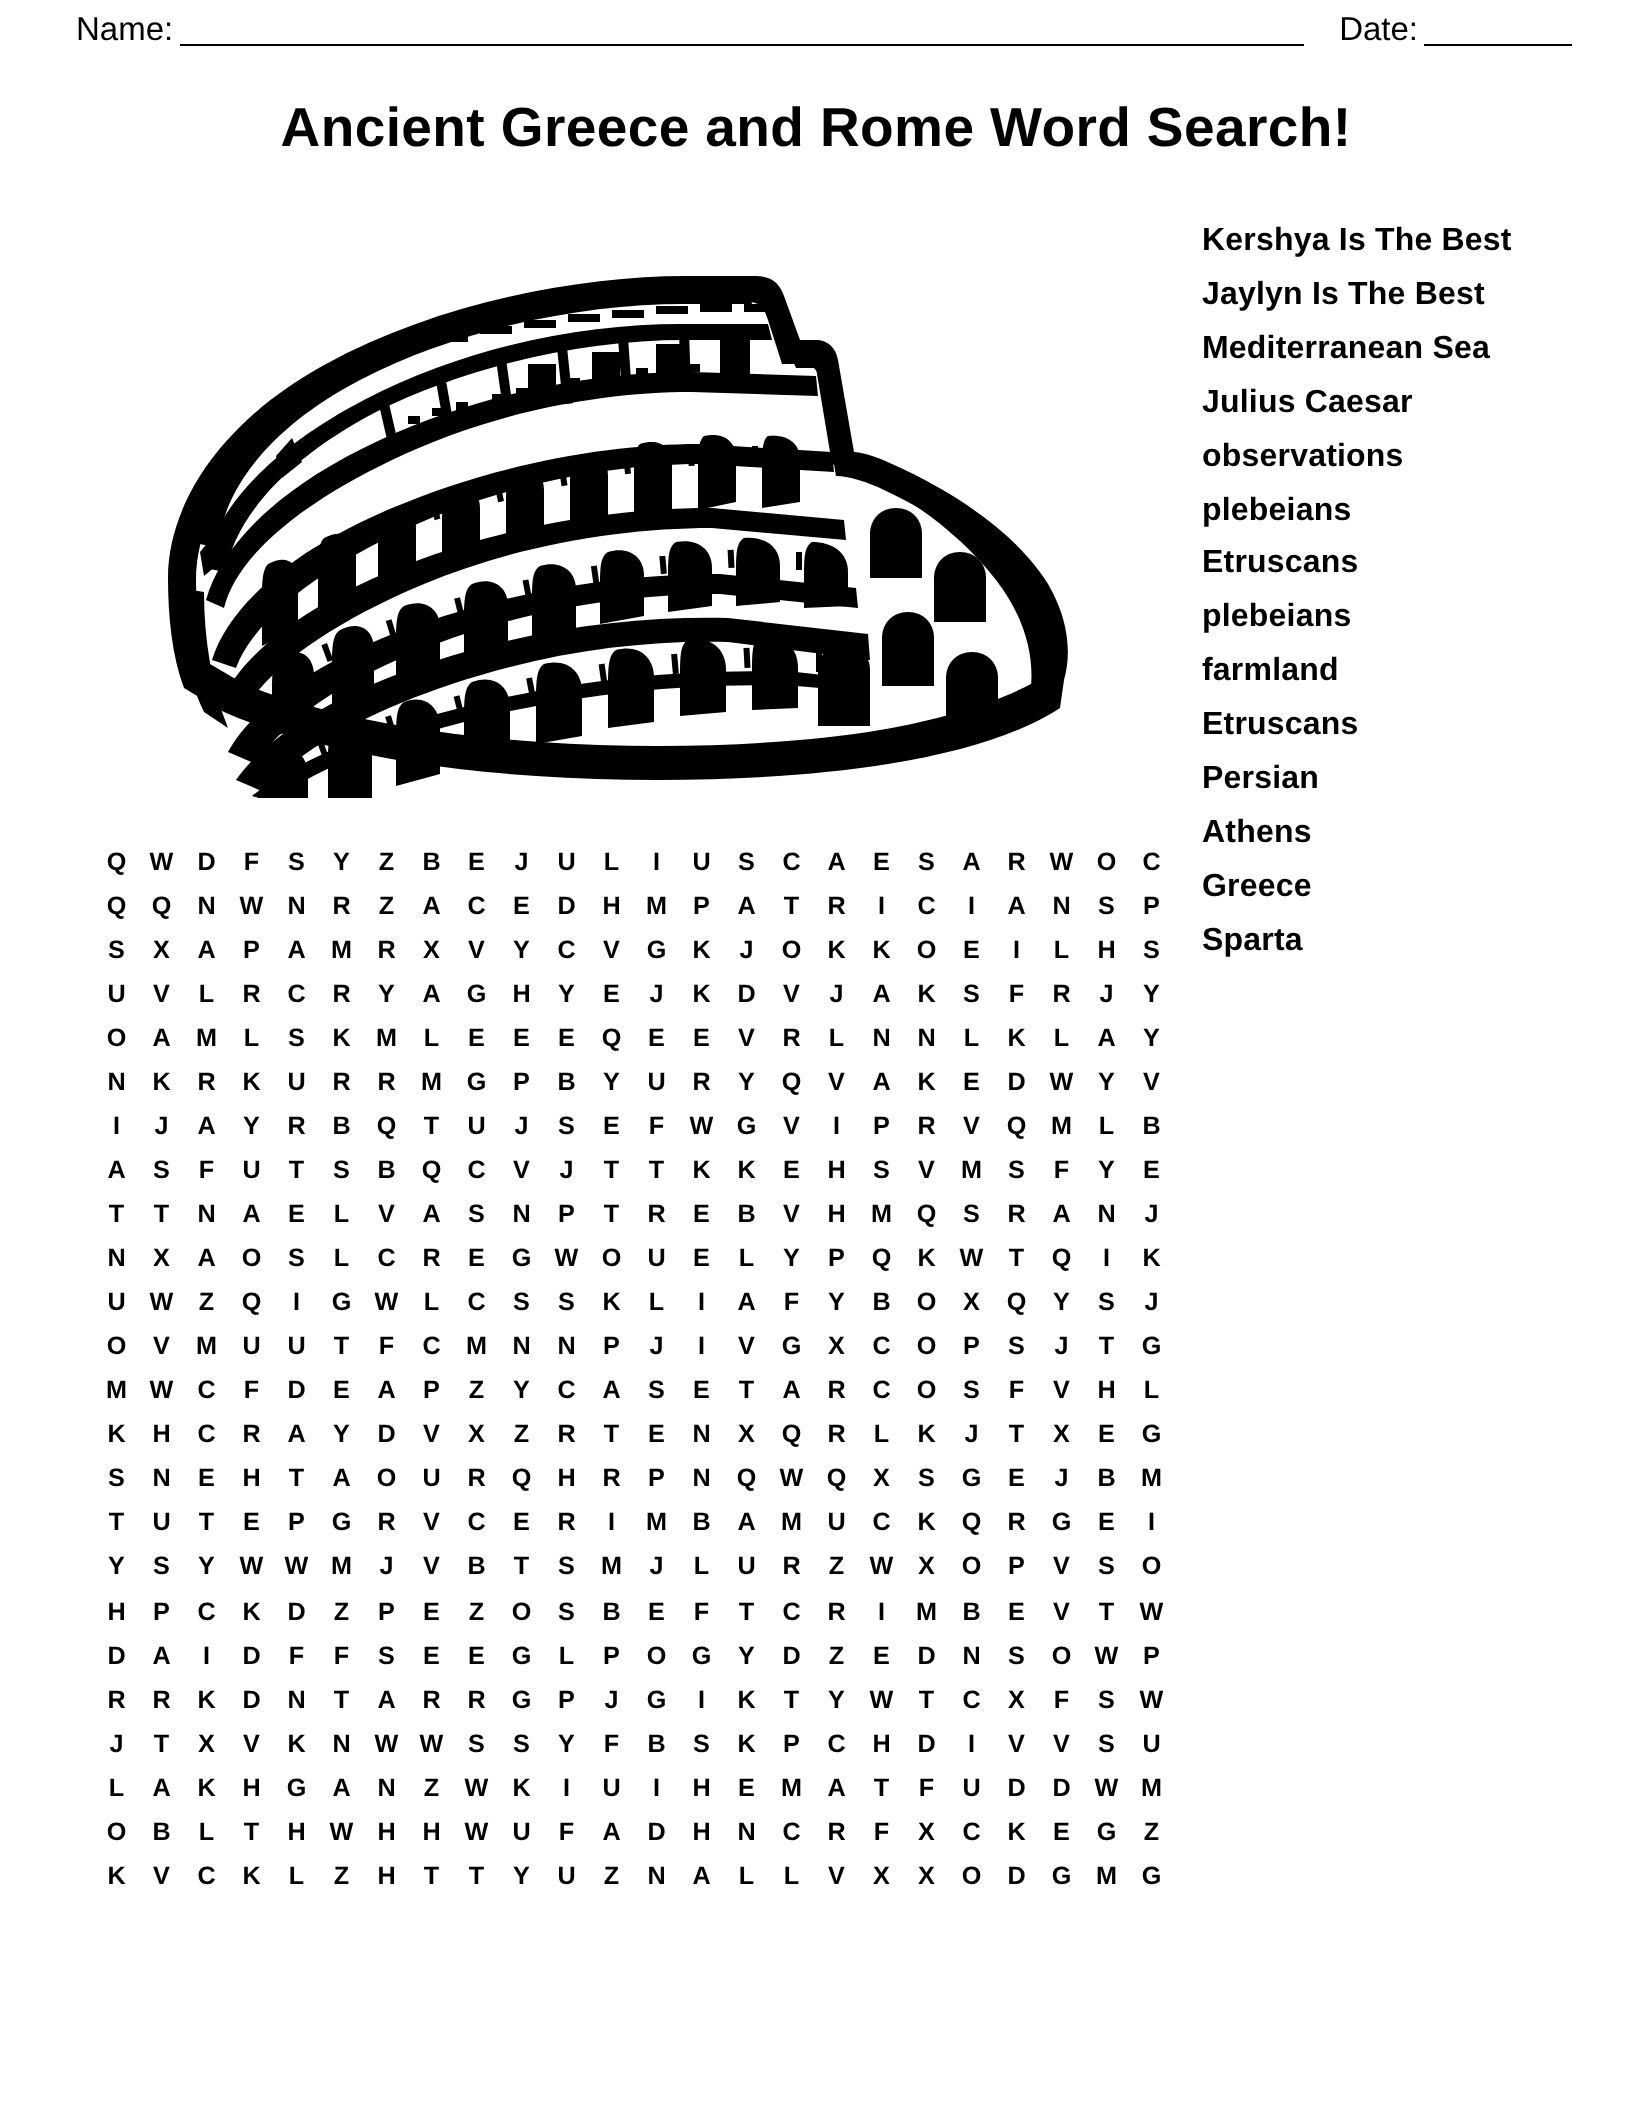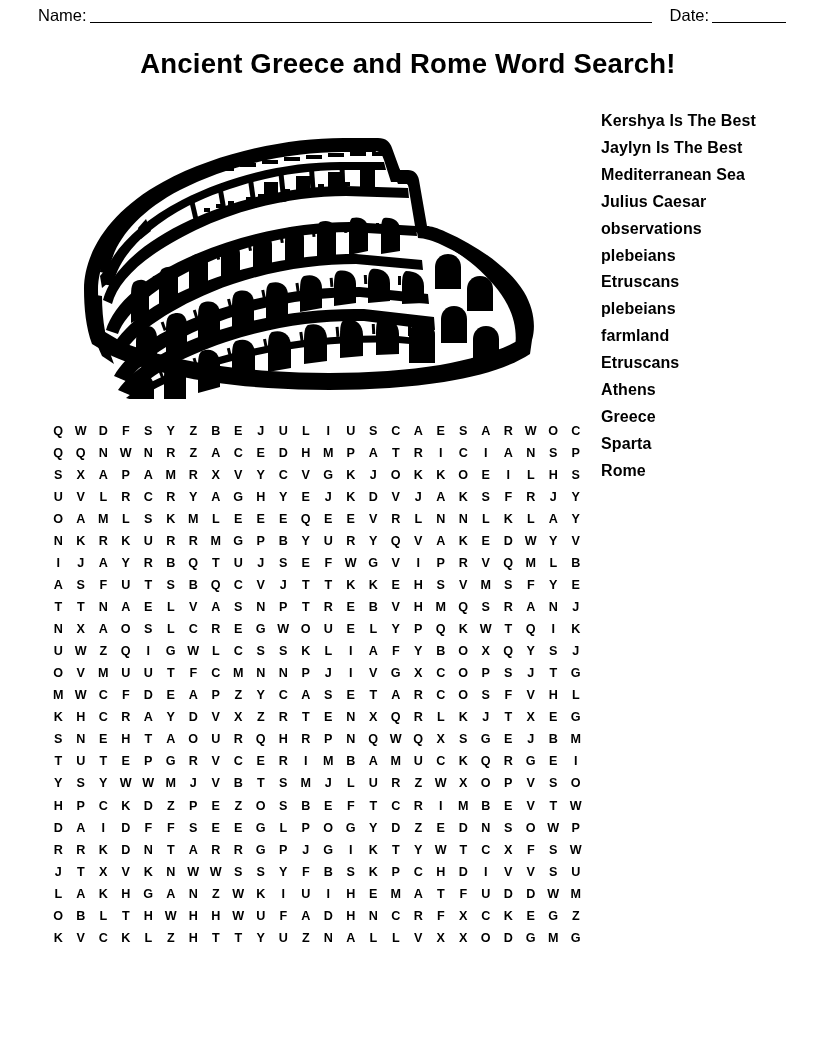--- a/index.html
+++ b/index.html
@@ -279,24 +279,24 @@
   <div class="word-item">Kershya Is The Best</div>
   <div class="word-item">Jaylyn Is The Best</div>
   <div class="word-item">Mediterranean Sea</div>
   <div class="word-item">Julius Caesar</div>
   <div class="word-item">observations</div>
   <div class="word-item">plebeians</div>
   <div class="word-item">Etruscans</div>
   <div class="word-item">plebeians</div>
   <div class="word-item">farmland</div>
   <div class="word-item">Etruscans</div>
+  <div class="word-item">Persian</div>
   <div class="word-item">Athens</div>
   <div class="word-item">Greece</div>
   <div class="word-item">Sparta</div>
-  <div class="word-item">Rome</div>
 </div>
 
 <div class="grid" id="letter-grid">
     <div class="grid-row">
       <span class="grid-cell">Q</span>
       <span class="grid-cell">W</span>
       <span class="grid-cell">D</span>
       <span class="grid-cell">F</span>
       <span class="grid-cell">S</span>
       <span class="grid-cell">Y</span>

